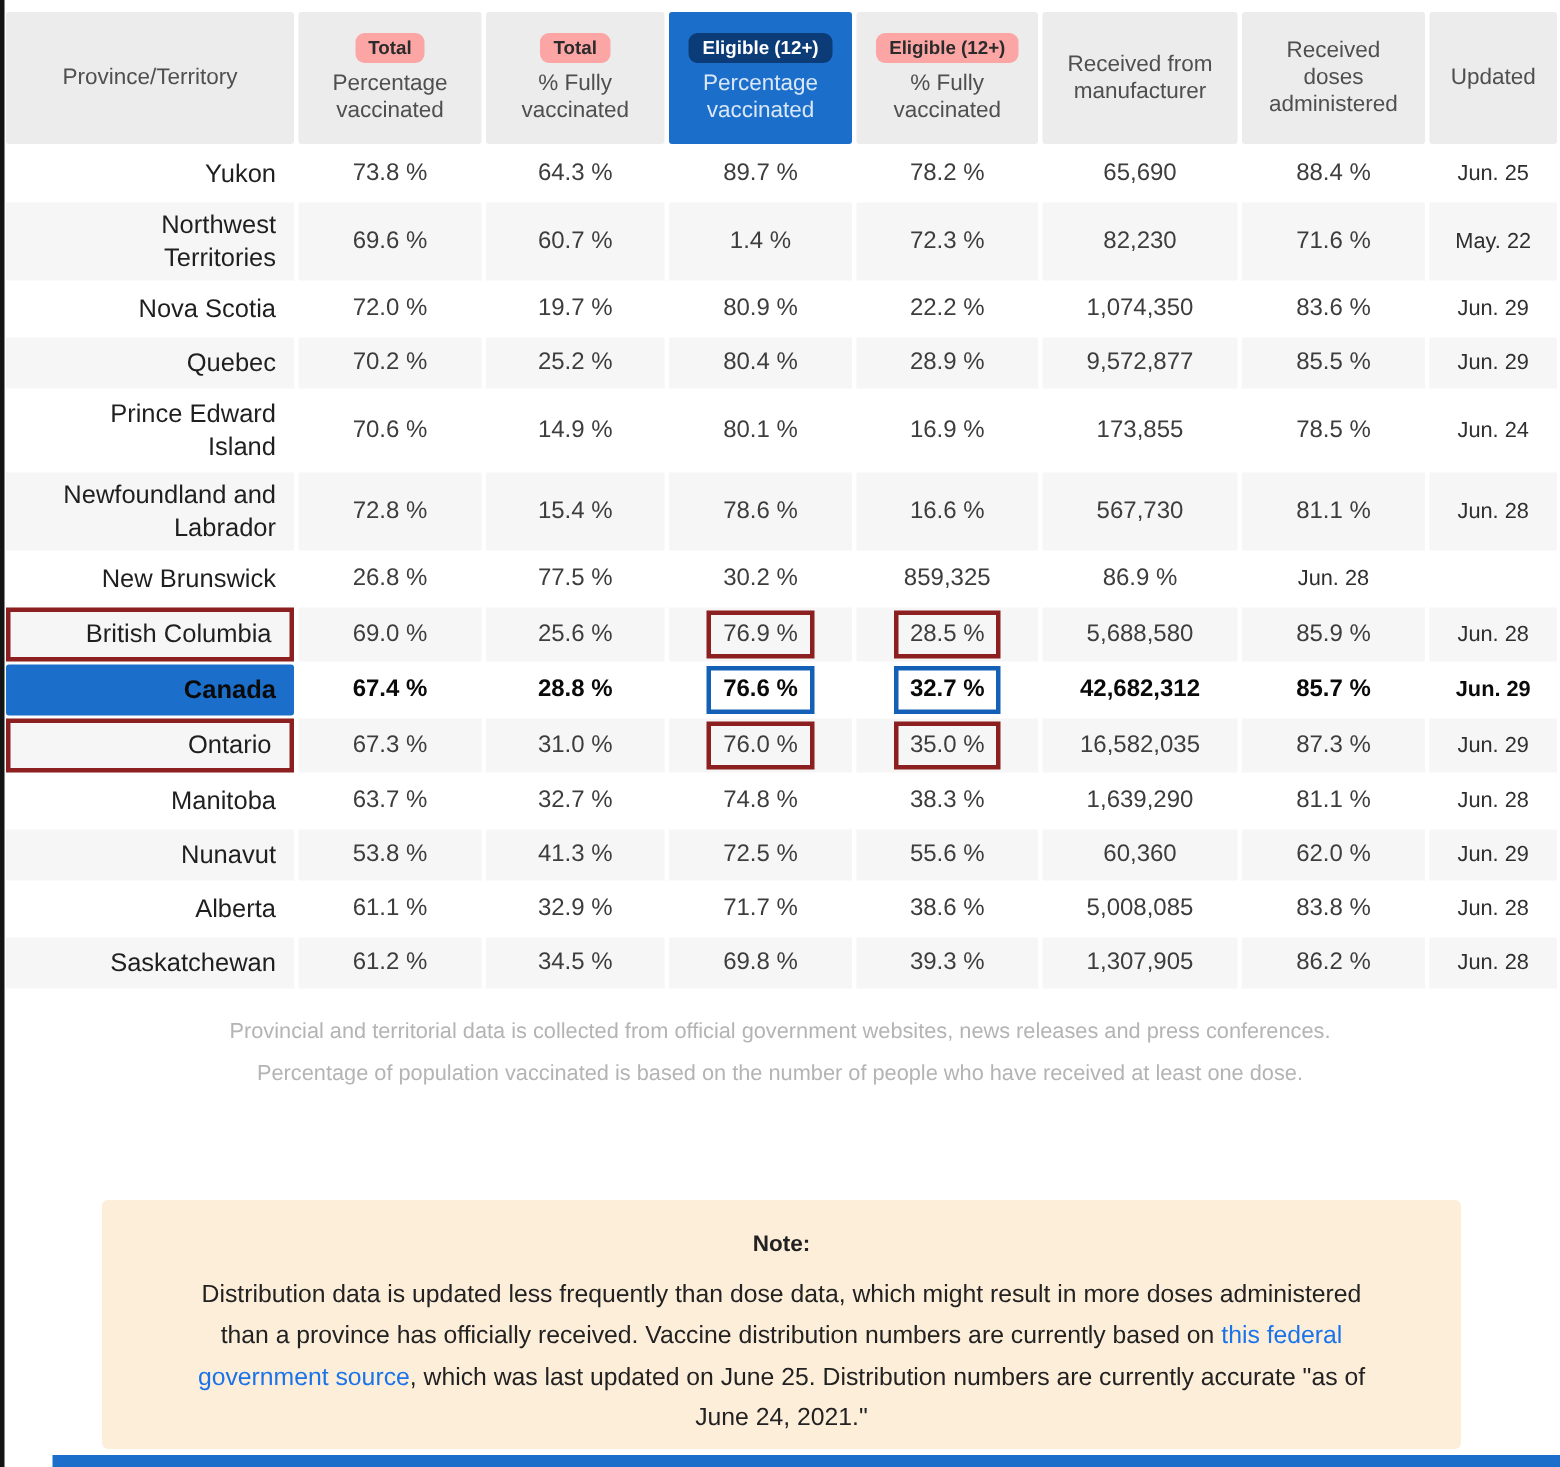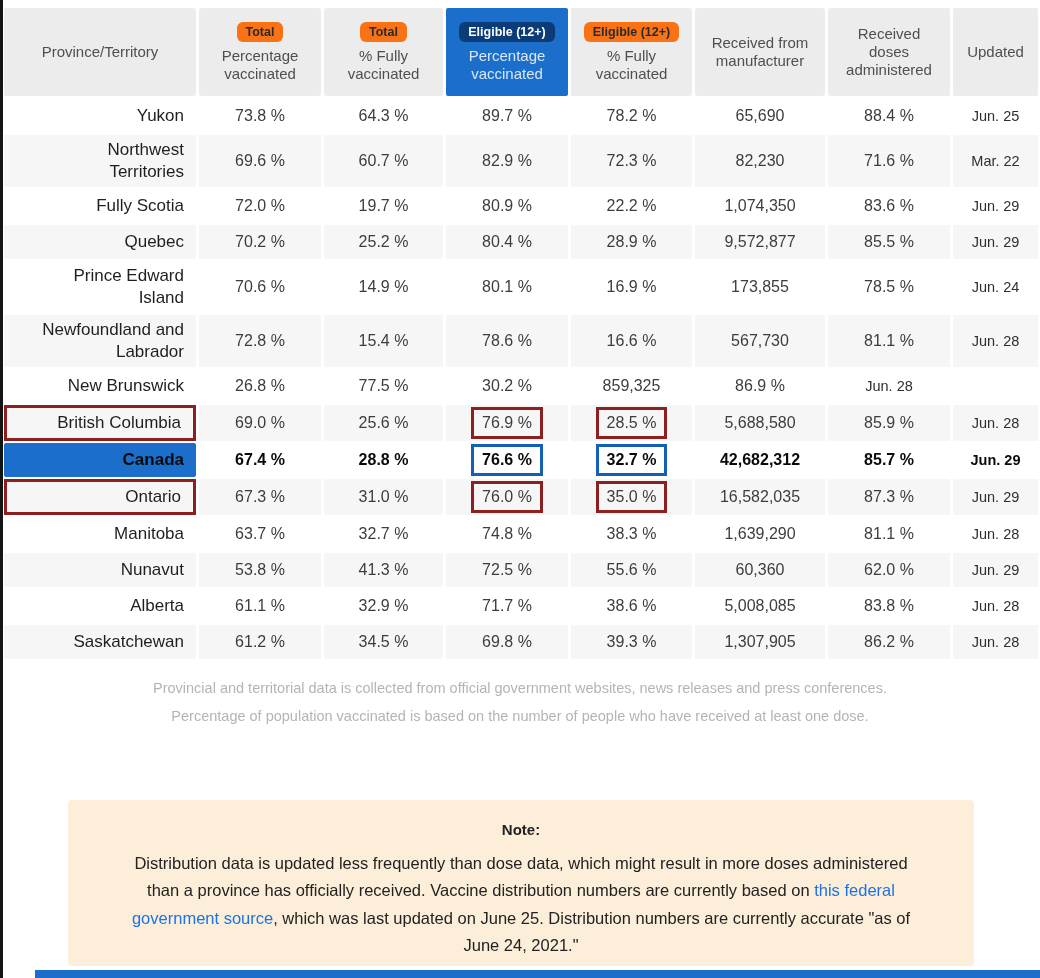--- a/index.html
+++ b/index.html
@@ -25,21 +25,21 @@
     background: #ececec;
     height: 88px;
     display: flex; flex-direction: column;
     align-items: center; justify-content: center;
     color: #4f4f4f; font-size: 15px; line-height: 18px;
     text-align: center; border-radius: 2px;
   }
   .hcell.blue { background: #1b6fca; color: #d9e7f9; }
   .hbadge {
     display: inline-block;
-    background: #f97316; color: #2b2b2b;
+    background: #fca5a5; color: #2b2b2b;
     font-weight: bold; font-size: 12.5px; line-height: 16px;
     padding: 2px 9px; border-radius: 6px; margin-bottom: 5px;
   }
   .hcell.blue .hbadge { background: #0b3c78; color: #ffffff; }
   .hlabel.w92 { max-width: 92px; }
   .hlabel.w84 { max-width: 84px; }
   .hlabel.w106 { max-width: 106px; }
   .hlabel.w100 { max-width: 100px; }
   
   #rows { margin-top: 3px; }
@@ -138,29 +138,29 @@
         <div class="cell val">65,690</div>
         <div class="cell val">88.4 %</div>
         <div class="cell val date">Jun. 25</div>
       </div>
       <div class="grid trow alt">
         <div class="cell prov">
           <span class="provtext">Northwest Territories</span>
         </div>
         <div class="cell val">69.6 %</div>
         <div class="cell val">60.7 %</div>
-        <div class="cell val">82.9 %</div>
+        <div class="cell val">1.4 %</div>
         <div class="cell val">72.3 %</div>
         <div class="cell val">82,230</div>
         <div class="cell val">71.6 %</div>
-        <div class="cell val date">Mar. 22</div>
-      </div>
-      <div class="grid trow">
-        <div class="cell prov">
-          <span class="provtext">Fully Scotia</span>
+        <div class="cell val date">May. 22</div>
+      </div>
+      <div class="grid trow">
+        <div class="cell prov">
+          <span class="provtext">Nova Scotia</span>
         </div>
         <div class="cell val">72.0 %</div>
         <div class="cell val">19.7 %</div>
         <div class="cell val">80.9 %</div>
         <div class="cell val">22.2 %</div>
         <div class="cell val">1,074,350</div>
         <div class="cell val">83.6 %</div>
         <div class="cell val date">Jun. 29</div>
       </div>
       <div class="grid trow alt">

